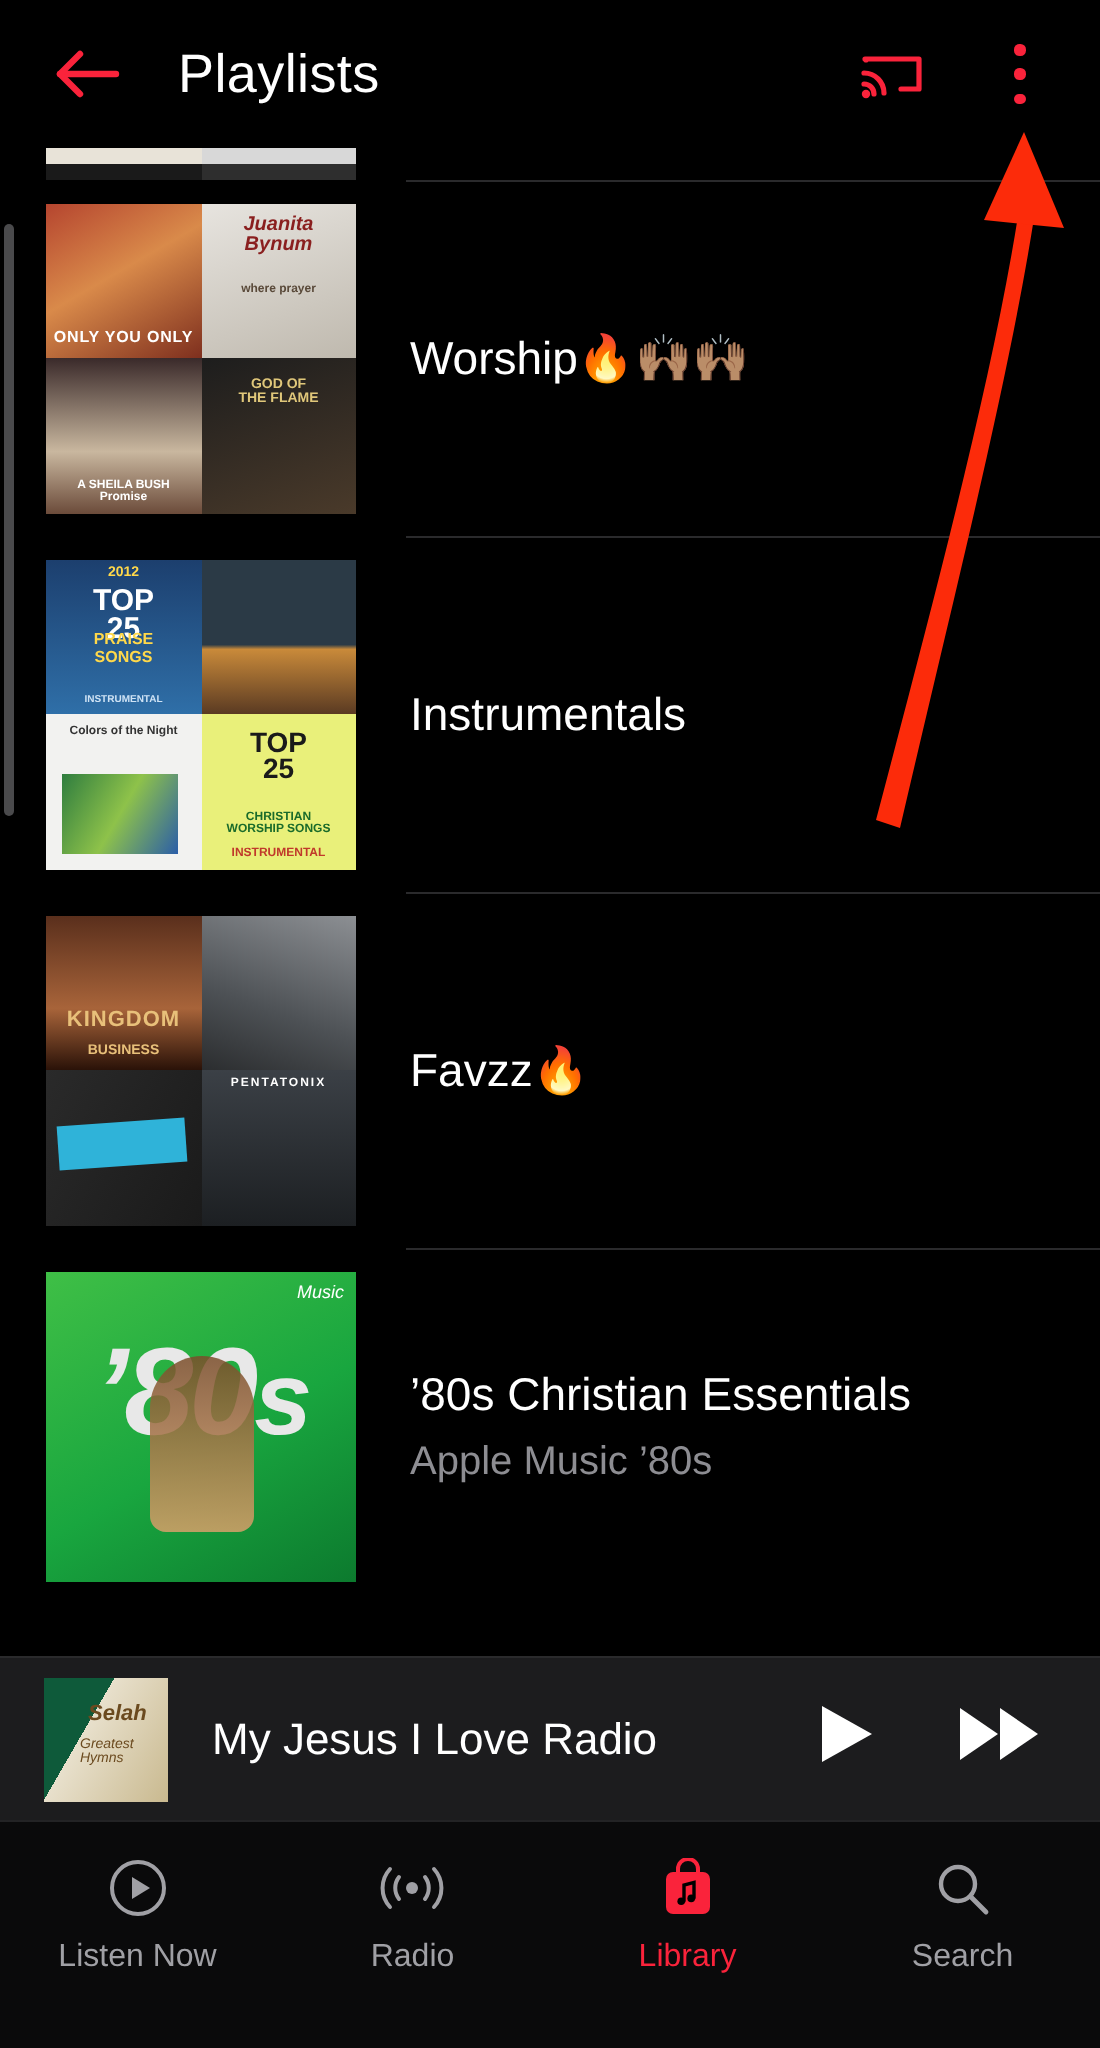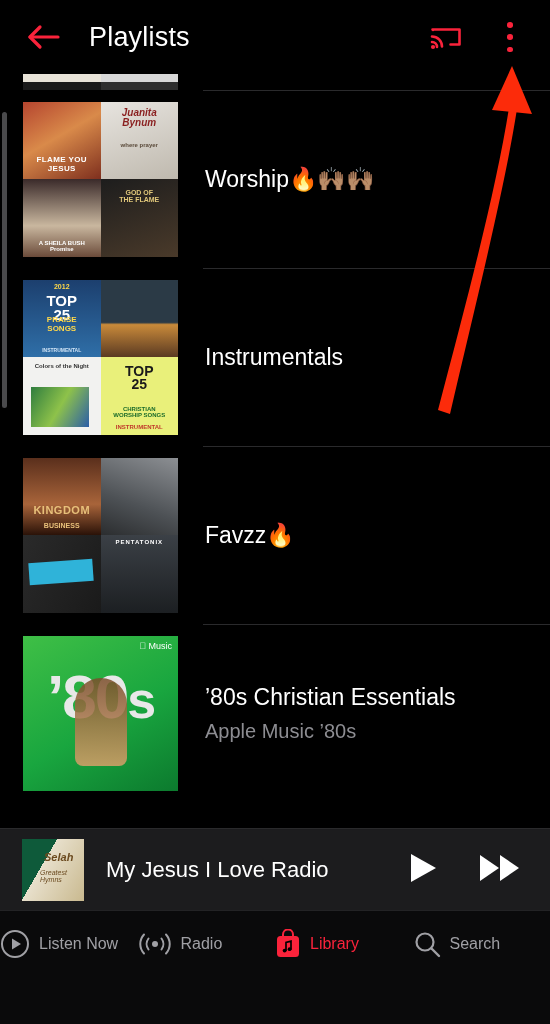--- a/index.html
+++ b/index.html
@@ -74,21 +74,21 @@
     width: 155px; height: 155px;
     margin: 0 0 0 23px;
     flex: 0 0 auto;
     display: grid;
     grid-template-columns: 1fr 1fr;
     grid-template-rows: 1fr 1fr;
     overflow: hidden;
     position: relative;
   }
   .art .q { width: 100%; height: 100%; position: relative; overflow: hidden; }
-  .art.single { display: block; }
+  .art.single { display: block; font-style: italic; }
 
   .row-text {
     margin-left: 27px;
     flex: 1 1 auto;
     min-width: 0;
     align-self: center;
     padding-right: 16px;
   }
   .row-title {
     font-size: 23px;
@@ -166,21 +166,21 @@
     height: 114px;
     background: #0a0a0b;
     display: flex;
     align-items: flex-start;
     padding-top: 16px;
     border-top: 1px solid #232325;
   }
   .tab {
     flex: 1 1 0;
     display: flex;
-    flex-direction: row;
+    flex-direction: column;
     align-items: center;
     gap: 9px;
   }
   .tab-ico { height: 34px; display: flex; align-items: center; justify-content: center; }
   .tab-label { font-size: 16px; color: #a0a0a5; }
   .tab.active .tab-label { color: #fa233b; }
 
   
   .arrow {
     position: absolute;
@@ -236,21 +236,21 @@
       <div class="q" style="background:#d8d8d8"></div>
       <div class="q" style="background:#1a1a1a"></div>
       <div class="q" style="background:#2e2e2e"></div>
     </div>
   </div>
 
   <div class="row">
     <div class="divider"></div>
     <div class="art">
       <div class="q" style="background:linear-gradient(150deg,#b5452f,#d98a4a 45%,#7e2f1e)">
-        <div class="tlabel" style="bottom:6px;font-size:8px;color:#fff;letter-spacing:.4px;">FLAME YOU JESUS</div>
+        <div class="tlabel" style="bottom:6px;font-size:8px;color:#fff;letter-spacing:.4px;">ONLY YOU ONLY</div>
       </div>
       <div class="q" style="background:linear-gradient(160deg,#e7e4df,#bfb9ae)">
         <div class="tlabel" style="top:6px;font-size:10px;color:#8a1f1f;font-style:italic;">Juanita<br>Bynum</div>
         <div class="tlabel" style="top:40px;font-size:6px;color:#5a4a3a;">where prayer</div>
       </div>
       <div class="q" style="background:linear-gradient(180deg,#3a2a2a,#c9b79f 60%,#6b4b3a)">
         <div class="tlabel" style="bottom:4px;font-size:6px;color:#fff;">A SHEILA BUSH<br>Promise</div>
       </div>
       <div class="q" style="background:linear-gradient(160deg,#1d1d1d,#4a3a2a)">
         <div class="tlabel" style="top:10px;font-size:7px;color:#e0c77a;">GOD OF<br>THE FLAME</div>

